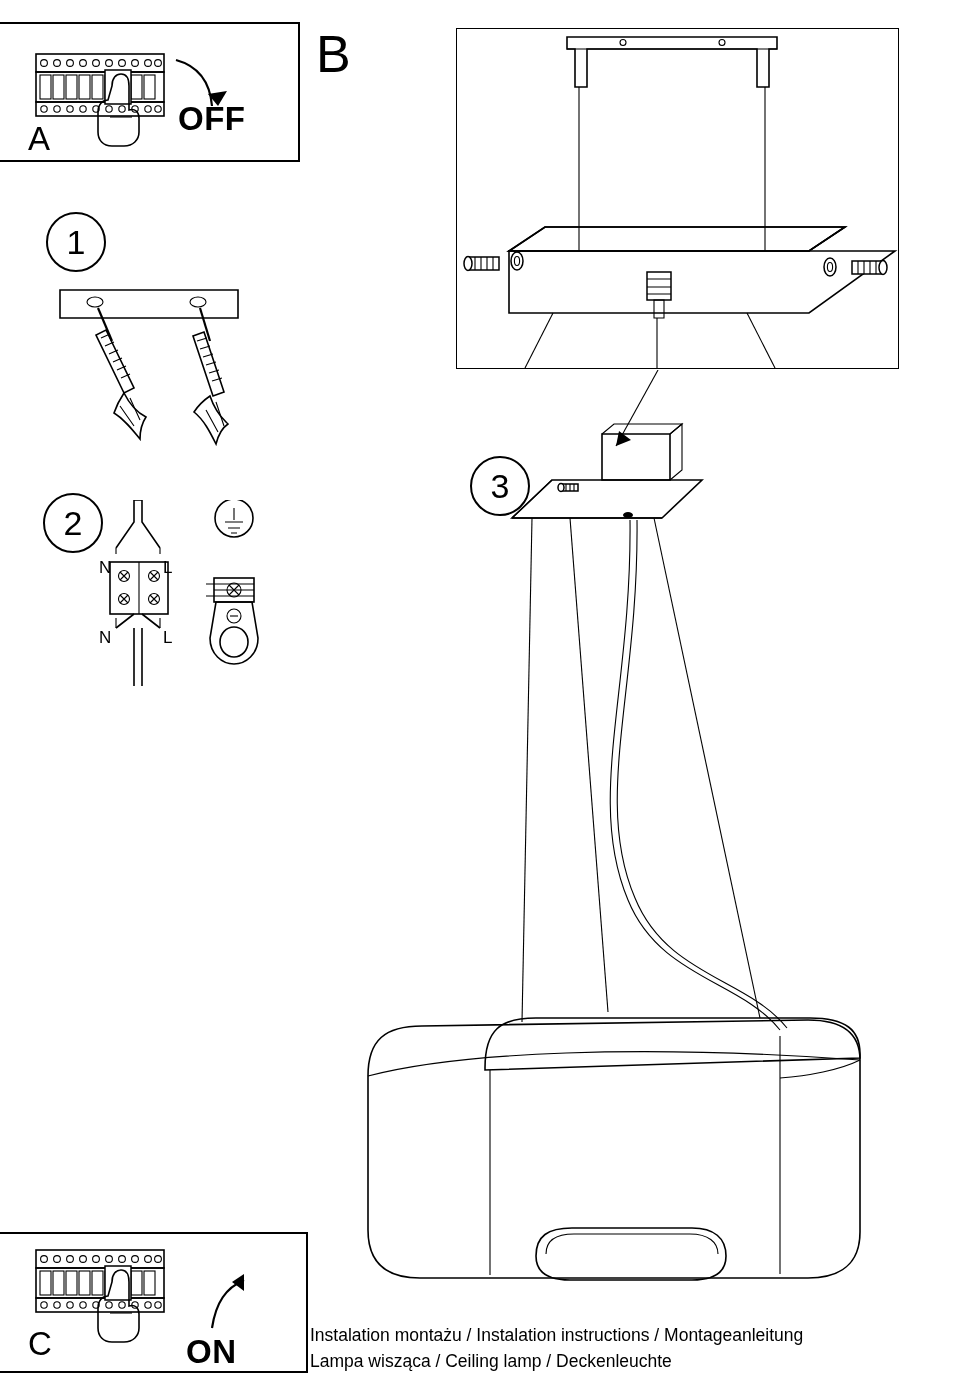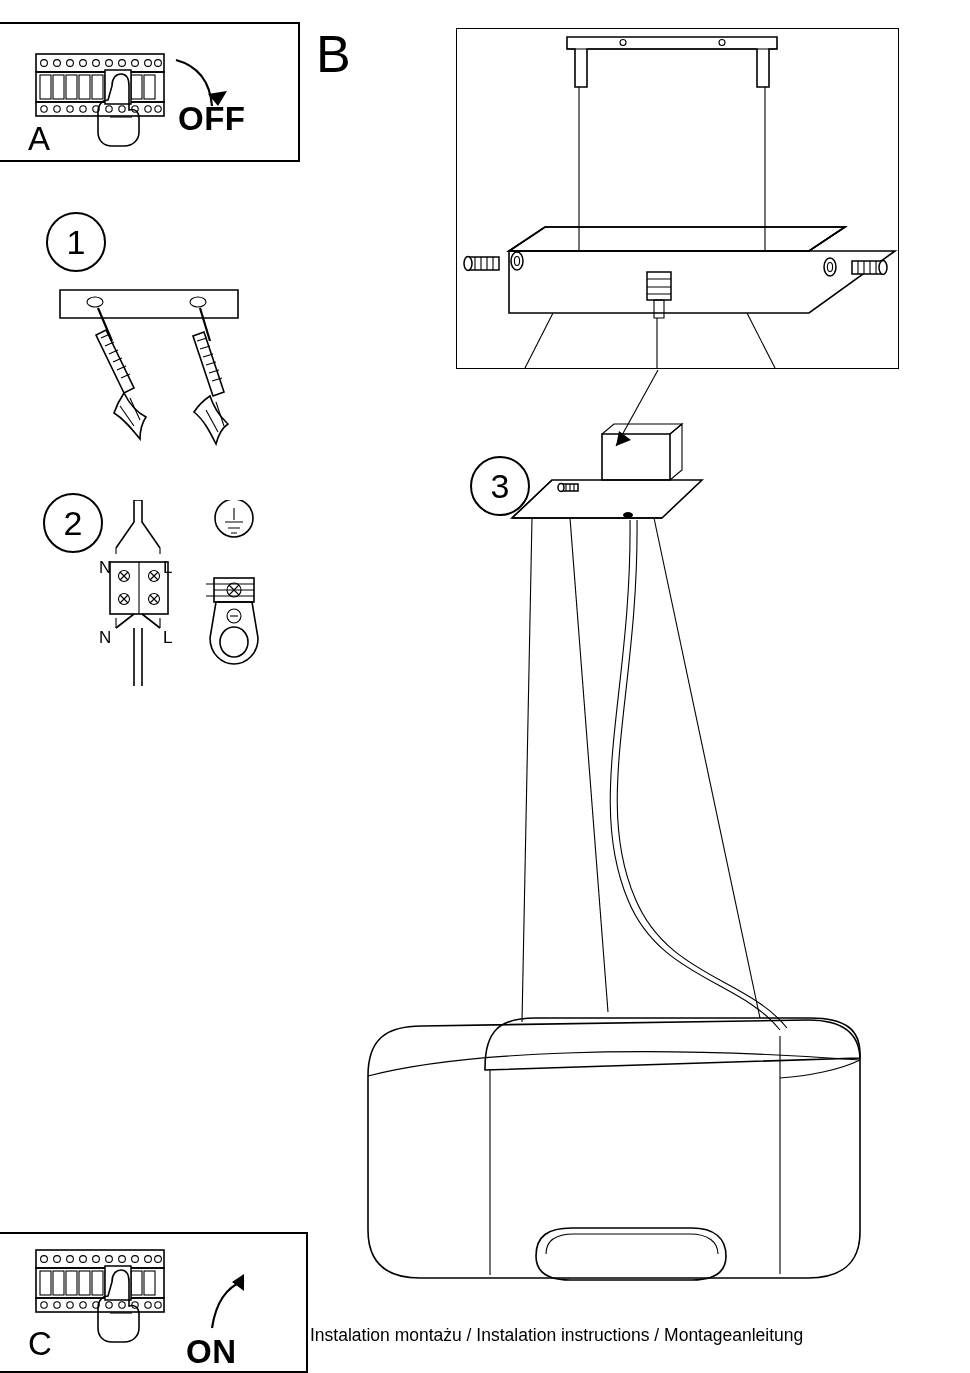--- a/index.html
+++ b/index.html
@@ -360,15 +360,16 @@
 
       <path class="ln-th" d="M212 94 c4 -26 14 -40 32 -48"></path>
       <path class="fillblack" d="M244 40 l-12 8 l12 9 z"></path>
     </svg>
   </div>
   <div class="abs step-letter" id="step-c-letter">C</div>
   <div class="abs onoff-label" id="on-label">ON</div>
 
   <div class="abs" id="caption">
     <div>Instalation montażu / Instalation instructions / Montageanleitung</div>
+    <div>Lampa wisząca / Ceiling lamp / Deckenleuchte</div>
   </div>
 
 </div>
 
 </body></html>

